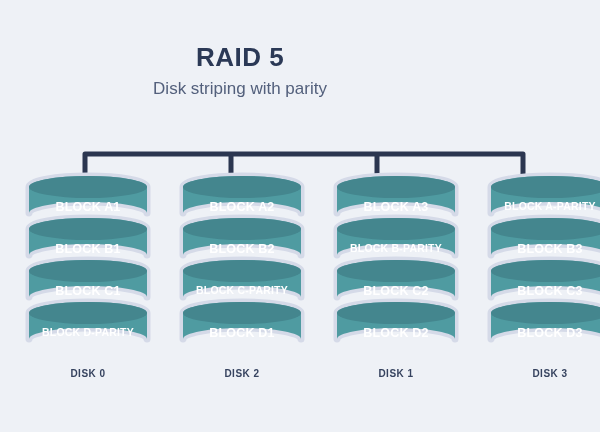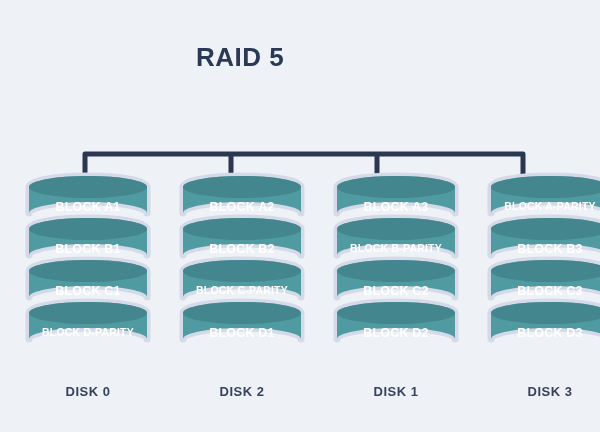--- a/index.html
+++ b/index.html
@@ -60,32 +60,33 @@
   .platter-body{fill:var(--platter-body);}
   .platter-top{fill:var(--platter-top);}
   .block-label{
     fill:var(--block-text);
     font-family:"Liberation Sans","DejaVu Sans",sans-serif;
     font-size:12.5px;font-weight:bold;
     text-anchor:middle;letter-spacing:0.2px;
   }
   .block-label.parity{font-size:10.5px;}
   .disk-label{
-    margin-top:29px;
-    font-size:13px;font-weight:bold;letter-spacing:0.5px;
+    margin-top:13px;
+    font-size:10px;font-weight:bold;letter-spacing:0.5px;
     color:var(--disk-label-color);
     text-align:center;
   }
 </style>
 </head>
 <body>
 
 <div class="stage">
 
   <div class="title">RAID 5</div>
+  <div class="subtitle">Disk striping with parity</div>
 
   <svg class="connector-svg" viewBox="0 0 600 432" width="600" height="432" aria-hidden="true">
     <path class="connector-path" d="M85 184 L85 154 L523 154 L523 184 M231 154 L231 184 M377 154 L377 184"></path>
   </svg>
 
   <div class="disks-row">
 
     <div class="disk">
       <svg class="disk-svg" viewBox="0 -5 130 185" width="130" height="185" aria-hidden="false">
         <path class="silhouette" d="M6 12 A59 11 0 0 1 124 12 L124 38 A59 11 0 0 0 6 38 Z"></path>

